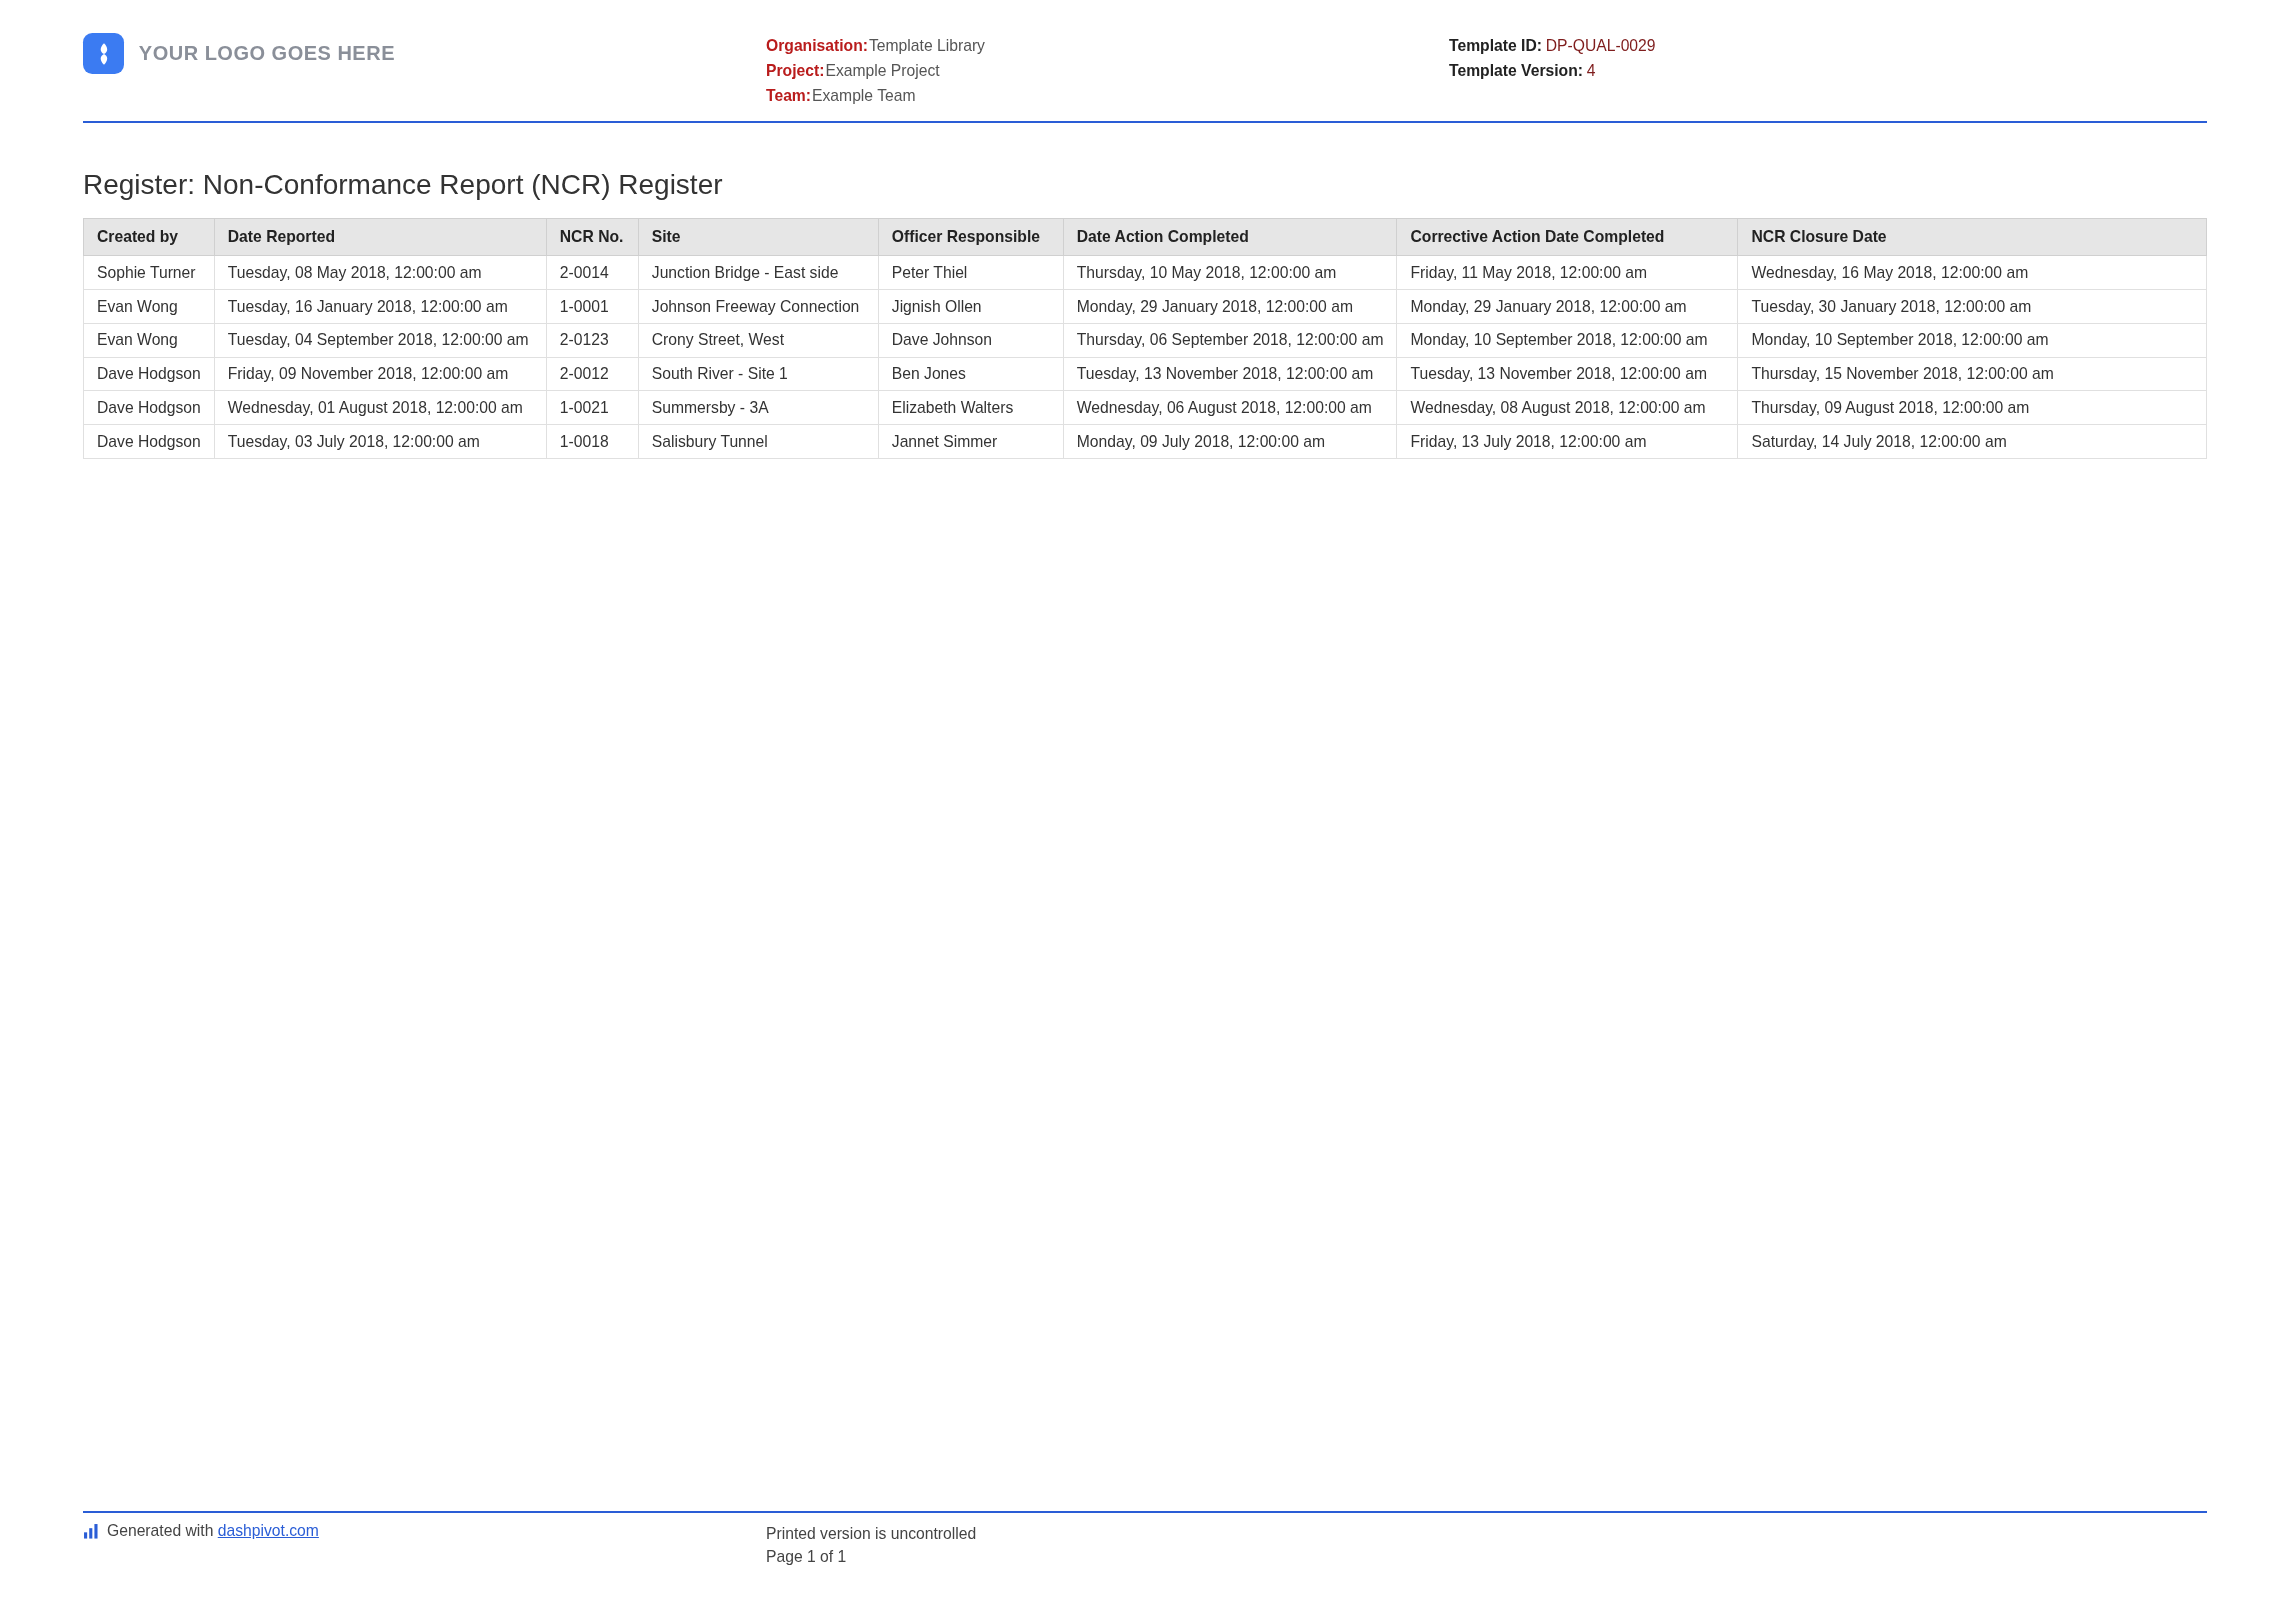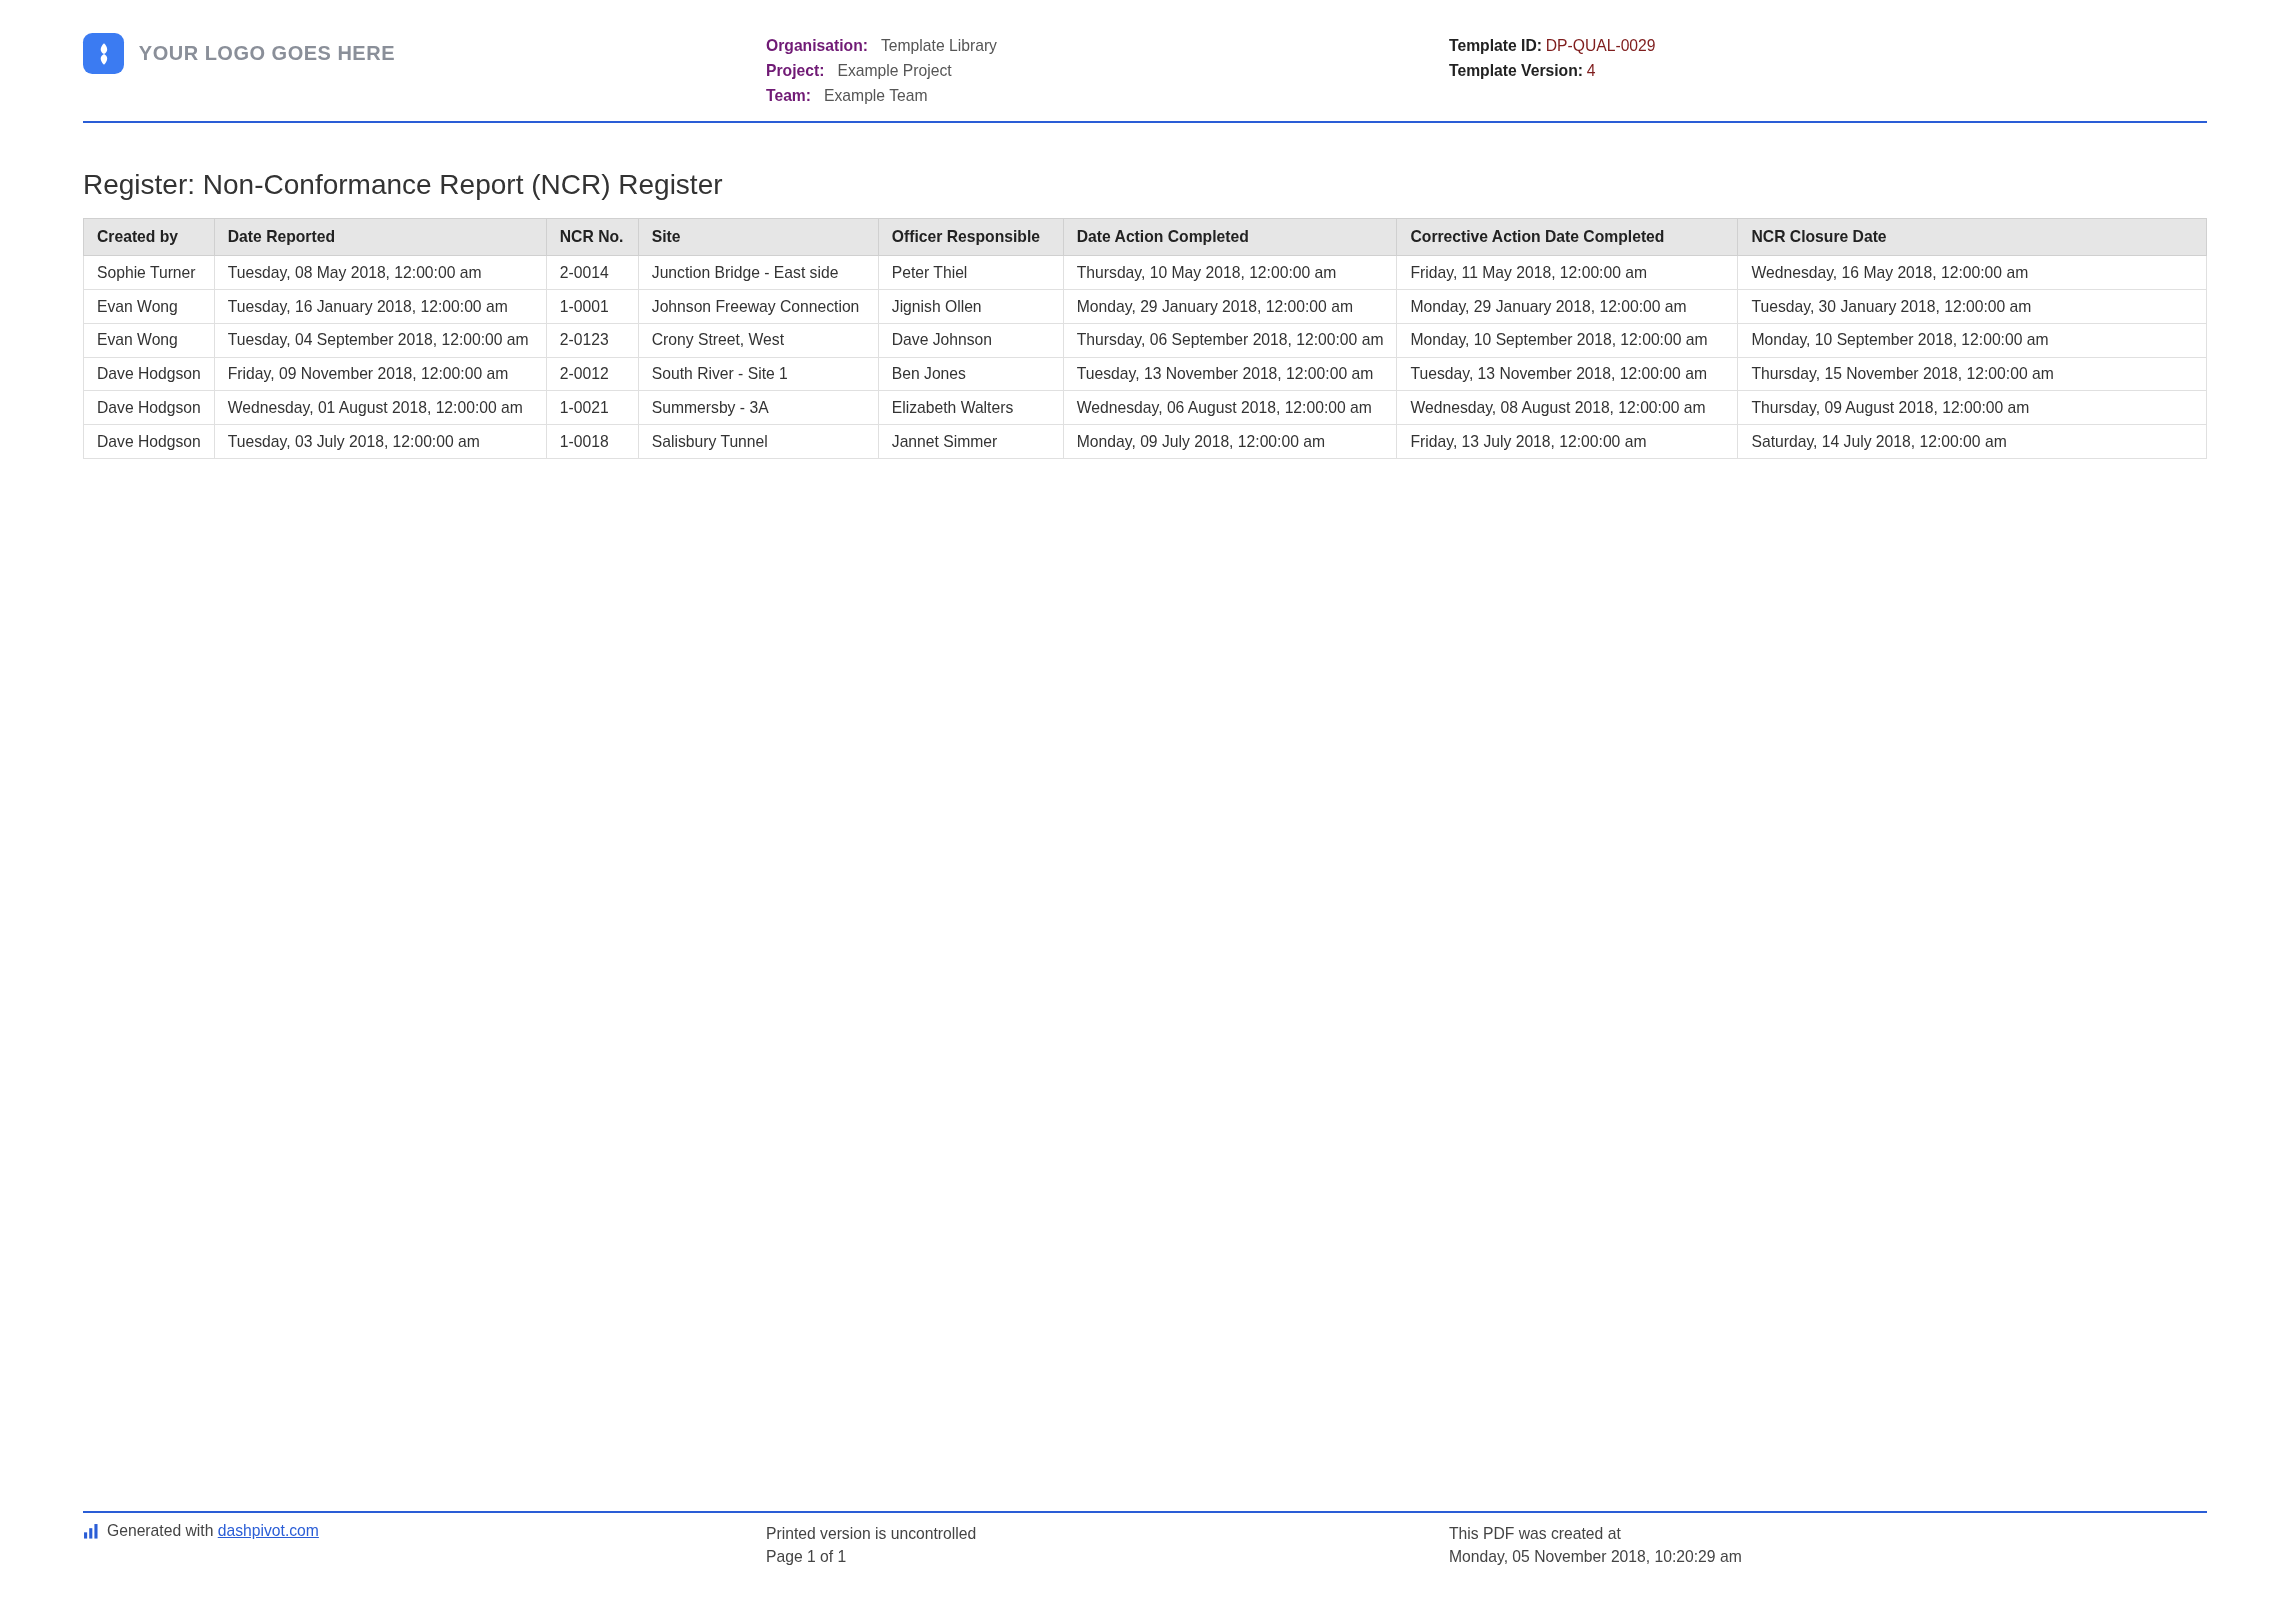--- a/index.html
+++ b/index.html
@@ -37,21 +37,21 @@
       font-weight: 700;
       color: #8a8f99;
       letter-spacing: 0.5px;
     }
     .meta-block {
       flex: 0 0 683px;
       font-size: 15.7px;
       line-height: 1.6;
       color: #333;
     }
-    .meta-block .lbl { font-weight: 700; color: #701a75; margin-right: 13px; }
+    .meta-block .lbl { font-weight: 700; color: #b91c1c; margin-right: 1px; }
     .meta-block .val { color: #555; font-weight: 400; }
     .meta-right {
       flex: 1;
       font-size: 15.7px;
       line-height: 1.6;
     }
     .meta-right .lbl { font-weight: 700; color: #222; margin-right: 3.7px; }
     .meta-right .val { color: #7f1d1d; font-weight: 400; }
     .page-title {
       font-size: 28px;
@@ -218,19 +218,15 @@
           </svg>
       </span>
       <span>
         <span>Generated with </span><a href="#">dashpivot.com</a>
       </span>
     </div>
     <div class="footer-mid">
       <div>Printed version is uncontrolled</div>
       <div>Page 1 of 1</div>
     </div>
-    <div class="footer-right">
-      <div>This PDF was created at</div>
-      <div>Monday, 05 November 2018, 10:20:29 am</div>
-    </div>
   </div>
 </div>
 
 
 </body></html>

